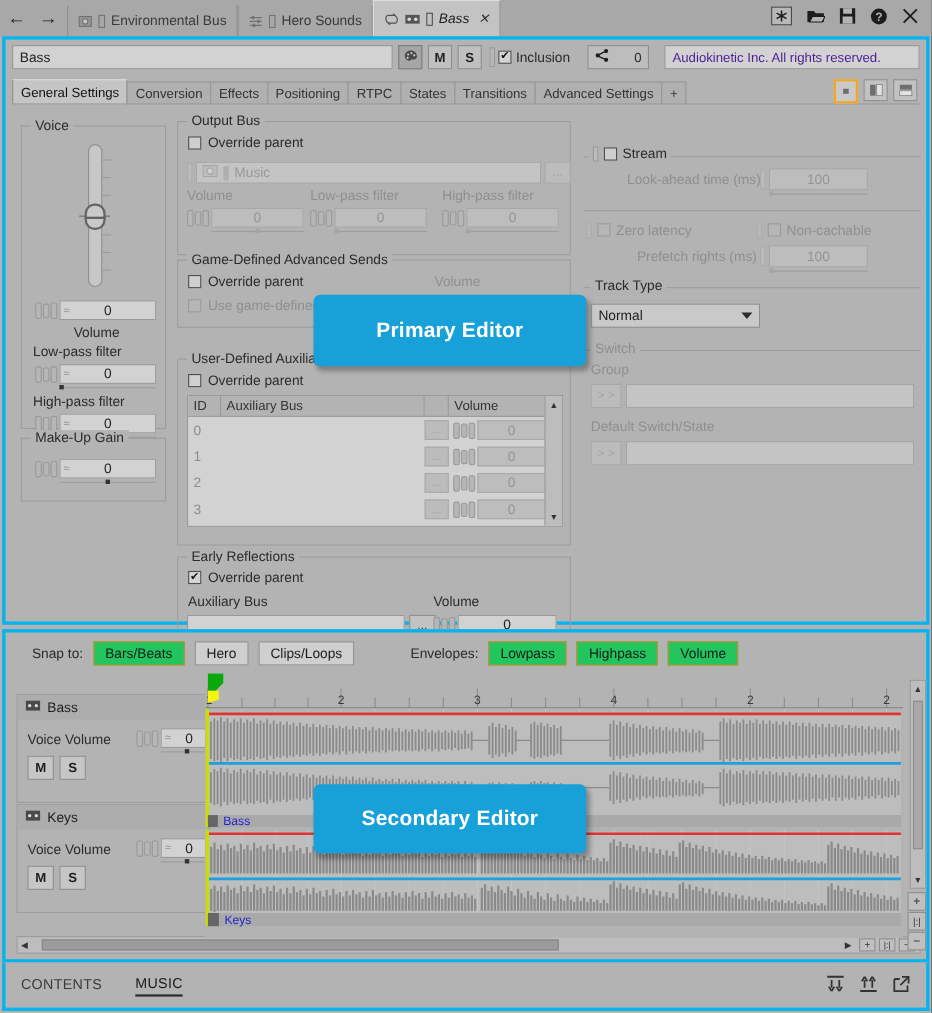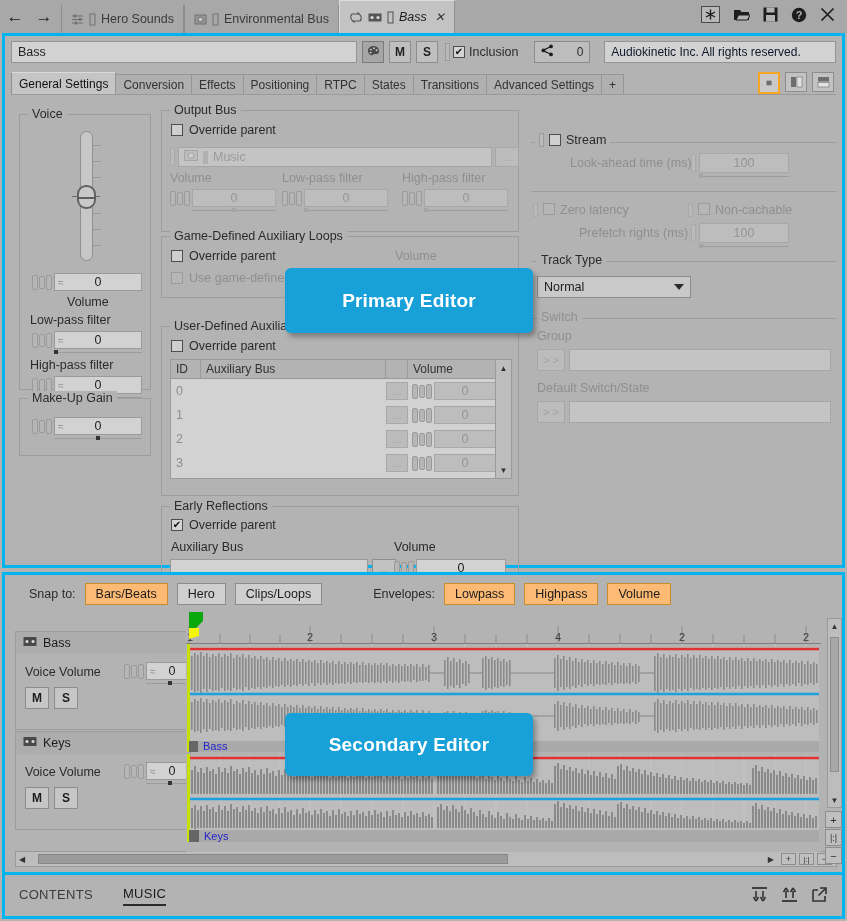--- a/index.html
+++ b/index.html
@@ -57,21 +57,21 @@
   .chk { width:12px; height:12px; border:1px solid #4e4e4e; background:#cfcfcf;
          display:inline-flex; align-items:center; justify-content:center; }
   .chk.on { background:#d4d4d4; }
   .chk.on::after { content:"✔"; font-size:10px; color:#111; line-height:1; }
   .chk.dis { border-color:#9b9b9b; background:#b6b6b6; }
   .inclusion { display:flex; align-items:center; gap:4px; margin-left:3px; font-size:12.5px; }
   .sharebox { width:56px; height:22px; border:1px solid #8d8d8d; background:#bdbdbd;
               display:flex; align-items:center; justify-content:space-between; padding:0 6px;
               margin-left:16px; }
   .rights { flex:1; height:22px; background:#d2d2d2; border:1px solid #949494;
-            margin-left:14px; padding:0 6px; line-height:20px; font-size:12px; color:#0f172a; }
+            margin-left:14px; padding:0 6px; line-height:20px; font-size:12px; color:#4c1d95; }
 
   
   .etabs { display:flex; align-items:flex-end; height:24px; margin:4px 0 0 6px; position:relative; }
   .etab { height:21px; padding:0 7px; background:#b0b0b0; border:1px solid #969696;
           border-bottom:none; color:#333; font-size:12px; line-height:20px; cursor:pointer; margin-right:-1px; }
   .etab.active { background:#c5c5c5; color:#111; height:23px; line-height:22px; border-color:#dadada #8f8f8f #c5c5c5; }
   .etabs-rule { position:absolute; left:0; right:6px; bottom:0; height:1px; background:#9a9a9a; }
   .viewbtns { position:absolute; right:8px; bottom:1px; display:flex; gap:5px; }
   .viewbtn { width:22px; height:20px; border:1px solid #8d8d8d; background:#c2c2c2;
              display:flex; align-items:center; justify-content:center; cursor:pointer; }
@@ -130,21 +130,21 @@
          align-items:center; padding:0 6px; font-size:12.5px; color:#1d1d1d; }
   .caret { margin-left:auto; width:0;height:0;border-left:5px solid transparent;
            border-right:5px solid transparent;border-top:6px solid #2d2d2d; }
 
   
   .secondary { position:absolute; left:2px; top:572px; width:843px; height:303px;
                border:3px solid #00b4f0; background:#b3b3b3; }
   .snapbar { display:flex; align-items:center; height:38px; padding:0 0 0 24px; gap:9px; }
   .pill { height:22px; padding:0 10px; border:1px solid #8d8d8d; background:#cfcfcf;
           display:flex; align-items:center; font-size:12.5px; color:#1b1b1b; cursor:pointer; }
-  .pill.on { background:#fdba74; border-color:#c88c30; }
+  .pill.on { background:#22c55e; border-color:#c88c30; }
   .tracklist { position:absolute; left:10px; top:44px; width:176px; bottom:30px; }
   .trkhdr { background:#b3b3b3; border:1px solid #9d9d9d; height:99px; position:relative; }
   .trkname { display:flex; align-items:center; gap:6px; height:22px; padding:0 7px;
              background:#adadad; font-size:12.5px; color:#1d1d1d; }
   .msbtn { width:24px; height:22px; border:1px solid #8d8d8d; background:#c6c6c6;
            display:flex; align-items:center; justify-content:center; font-size:12px;
            font-weight:bold; color:#1d1d1d; cursor:pointer; }
 
   .waveArea { position:absolute; left:186px; top:612px; width:635px; height:240px; overflow:hidden; }
   .ruler { position:absolute; left:0; top:0; width:635px; height:32px; background:#b3b3b3; }
@@ -183,20 +183,35 @@
 </style>
 </head>
 <body>
 
 <div class="app">
 
   <div class="tabstrip">
     <div class="navbtns">
       <div class="navbtn">←</div>
       <div class="navbtn">→</div>
+    </div>
+
+    <div class="tab">
+      <span class="tico">
+        <svg width="13" height="13" viewBox="0 0 13 13">
+            <rect x="1" y="2" width="11" height="9" fill="#8c8c8c" stroke="#555"></rect>
+            <circle cx="6.5" cy="6.5" r="2.4" fill="#d6d6d6" stroke="#555"></circle>
+          </svg>
+      </span>
+      <span class="tico">
+        <svg width="7" height="13" viewBox="0 0 7 13">
+            <rect x="1" y="1" width="5" height="11" fill="none" stroke="#555"></rect>
+          </svg>
+      </span>
+      <span>Environmental Bus</span>
     </div>
 
     <div class="tab">
       <span class="tico">
         <svg width="13" height="13" viewBox="0 0 13 13">
             <g stroke="#555" stroke-width="1.1" fill="none">
         <line x1="1" y1="3" x2="12" y2="3"></line>
               <line x1="1" y1="6.5" x2="12" y2="6.5"></line>
               <line x1="1" y1="10" x2="12" y2="10"></line>
         </g>
@@ -206,35 +221,20 @@
               <rect x="4" y="8.5" width="2" height="3"></rect>
             </g>
           </svg>
       </span>
       <span class="tico">
         <svg width="7" height="13" viewBox="0 0 7 13">
             <rect x="1" y="1" width="5" height="11" fill="none" stroke="#555"></rect>
           </svg>
       </span>
       <span>Hero Sounds</span>
-    </div>
-
-    <div class="tab">
-      <span class="tico">
-        <svg width="13" height="13" viewBox="0 0 13 13">
-            <rect x="1" y="2" width="11" height="9" fill="#8c8c8c" stroke="#555"></rect>
-            <circle cx="6.5" cy="6.5" r="2.4" fill="#d6d6d6" stroke="#555"></circle>
-          </svg>
-      </span>
-      <span class="tico">
-        <svg width="7" height="13" viewBox="0 0 7 13">
-            <rect x="1" y="1" width="5" height="11" fill="none" stroke="#555"></rect>
-          </svg>
-      </span>
-      <span>Environmental Bus</span>
     </div>
 
     <div class="tab active">
       <span class="tico">
         <svg width="14" height="13" viewBox="0 0 14 13">
             <path d="M3 3 L10 3 L8.5 1.3 M11 10 L4 10 L5.5 11.7" fill="none" stroke="#444" stroke-width="1.1"></path>
             <path d="M10 3 a4.5 4.5 0 0 1 1 7" fill="none" stroke="#444" stroke-width="1.1"></path>
             <path d="M3 3 a4.5 4.5 0 0 0 1 7" fill="none" stroke="#444" stroke-width="1.1"></path>
           </svg>
       </span>
@@ -493,21 +493,21 @@
         </span>
         <span class="numbox dim" style="width:84px;">0</span>
       </div>
       <div class="strip dim" style="position:absolute; left:262px; top:97px; width:84px;">
         <span class="line"></span>
         <span class="dot" style="left:0px;"></span>
       </div>
     </div>
 
     <div class="gbox" style="left:156px; top:200px; width:358px; height:62px;">
-      <div class="gtitle">Game-Defined Auxiliary Loops</div>
+      <div class="gtitle">Game-Defined Advanced Sends</div>
       <div style="position:absolute; left:9px; top:12px; display:flex; align-items:center; gap:6px;">
         <span class="chk"></span>
         <span class="lbl">Override parent</span>
       </div>
       <div class="lbl dim" style="position:absolute; left:233px; top:12px;">Volume</div>
       <div style="position:absolute; left:9px; top:34px; display:flex; align-items:center; gap:6px;">
         <span class="chk dis"></span>
         <span class="lbl dim">Use game-defined auxiliary sends</span>
       </div>
     </div>

